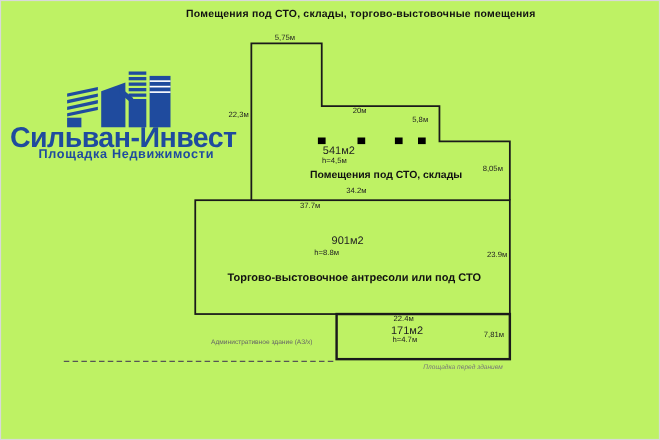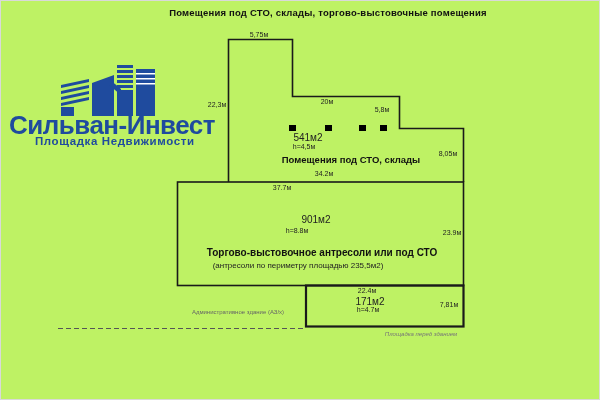--- a/index.html
+++ b/index.html
@@ -90,21 +90,20 @@
   <div class="abs ctr ceil" style="left:303px;top:142px;">h=4,5м</div>
   <div class="abs ctr room" style="left:340px;top:153px;">Помещения под СТО, склады</div>
   <div class="abs ctr dim" style="left:447px;top:149px;">8,05м</div>
   <div class="abs ctr dim" style="left:323px;top:169px;">34.2м</div>
 
   <div class="abs ctr dim" style="left:281px;top:183px;">37.7м</div>
   <div class="abs ctr area" style="left:315px;top:213px;">901м2</div>
   <div class="abs ctr ceil" style="left:296px;top:226px;">h=8.8м</div>
   <div class="abs ctr dim" style="left:451px;top:228px;">23.9м</div>
   <div class="abs ctr room-lg" style="left:321px;top:246px;">Торгово-выстовочное антресоли или под СТО</div>
-  <div class="abs ctr note" style="left:297px;top:260px;">(антресоли по периметру площадью 235,5м2)</div>
 
   <div class="abs ctr dim" style="left:366px;top:286px;">22.4м</div>
   <div class="abs ctr area" style="left:369px;top:295px;">171м2</div>
   <div class="abs ctr ceil" style="left:367px;top:305px;">h=4.7м</div>
   <div class="abs ctr dim" style="left:448px;top:300px;">7,81м</div>
 
   <div class="abs ctr tiny" style="left:237px;top:308px;">Административное здание (АЗ/х)</div>
   <div class="abs ctr tiny-italic" style="left:420px;top:330px;">Площадка перед зданием</div>
 
 </div>

